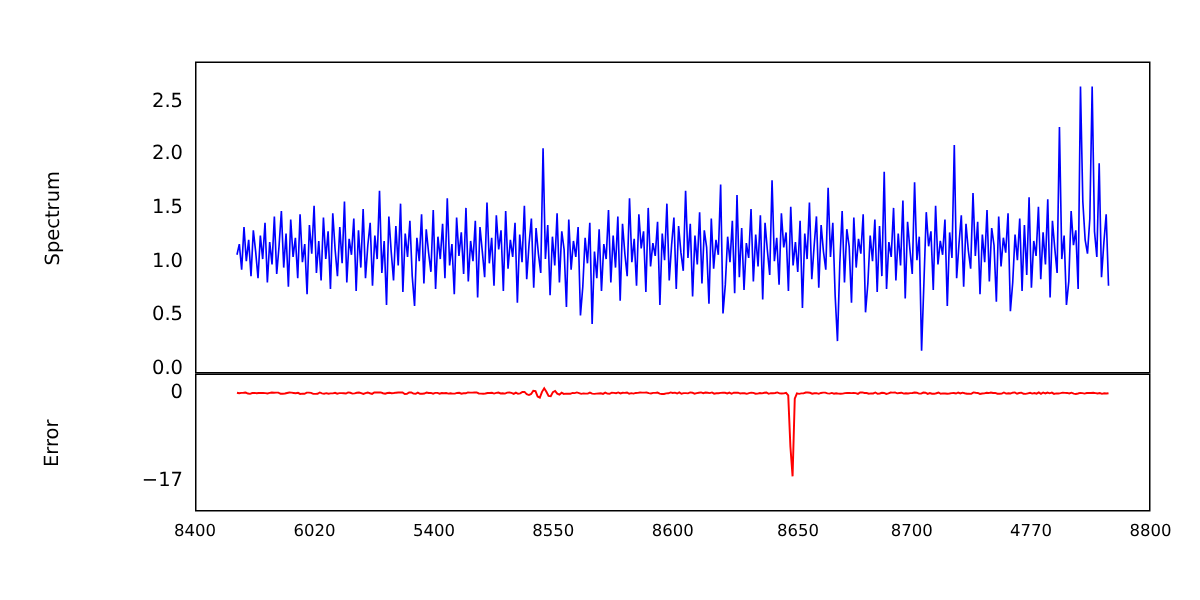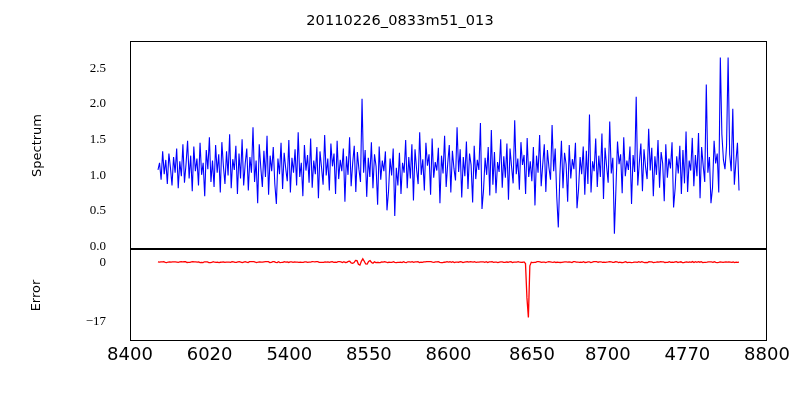--- a/index.html
+++ b/index.html
@@ -62,32 +62,31 @@
     position: absolute;
     right: 0;
     width: 60px;
     text-align: right;
     font-size: 13px;
     line-height: 13px;
     color: #000000;
   }
   .ytick-wrap {
     position: absolute;
-    left: 44px;
+    left: 60px;
     width: 62px;
     height: 13px;
-    font-family: Liberation Serif, serif;
   }
   .xlabel-tick {
     position: absolute;
     top: 347px;
     width: 70px;
     margin-left: -35px;
     text-align: center;
-    font-size: 18px;
+    font-size: 11px;
     line-height: 14px;
     color: #000000;
   }
   
   #xaxis-title {
     position: absolute;
     left: 130px;
     top: 369px;
     width: 637px;
     text-align: center;
@@ -112,21 +111,20 @@
     left: -5px;
     top: 288px;
     width: 80px;
   }
 </style>
 </head>
 <body>
 
 <div id="figure">
 
-  <div id="chart-title">20110226_0833m51_013</div>
 
   <div class="panel" id="panel-spectrum">
     <svg id="svg-spectrum" viewBox="0 0 637 208" preserveAspectRatio="none">
       <polyline id="spectrum-line" fill="none" stroke="#0000ff" stroke-width="1.1" points="27.07,129.10 28.64,121.93 30.20,139.14 31.76,110.46 33.32,133.41 34.89,119.06 36.45,143.45 38.01,112.61 39.57,126.95 41.14,144.88 42.70,116.19 44.26,131.97 45.82,107.59 47.39,147.75 48.95,120.50 50.51,135.56 52.07,103.28 53.64,142.01 55.20,123.37 56.76,99.70 58.32,137.71 59.89,114.76 61.45,150.62 63.01,105.43 64.58,130.54 66.14,117.63 67.70,144.88 69.26,101.85 70.83,134.12 72.39,121.93 73.95,155.64 75.51,109.02 77.08,128.39 78.64,96.11 80.20,141.30 81.76,119.78 83.33,146.32 84.89,104.00 86.45,131.97 88.01,113.32 89.58,152.06 91.14,101.13 92.70,125.52 94.26,143.45 95.83,110.46 97.39,134.84 98.95,93.24 100.52,147.75 102.08,118.34 103.64,129.10 105.20,104.72 106.77,153.49 108.33,112.61 109.89,137.71 111.45,98.26 113.02,144.88 114.58,122.65 116.14,107.59 117.70,149.90 119.27,116.19 120.83,131.97 122.39,86.07 123.95,141.30 125.52,119.78 127.08,162.81 128.64,103.28 130.21,126.95 131.77,146.32 133.33,109.74 134.89,136.28 136.46,94.68 138.02,154.21 139.58,114.76 141.14,130.54 142.71,106.15 144.27,143.45 145.83,163.53 147.39,117.63 148.96,133.41 150.52,101.85 152.08,148.47 153.64,111.89 155.21,127.67 156.77,140.58 158.33,98.98 159.89,152.06 161.46,116.91 163.02,131.97 164.58,108.30 166.15,144.88 167.71,91.09 169.27,136.28 170.83,121.93 172.40,155.64 173.96,104.00 175.52,129.82 177.08,114.04 178.65,142.01 180.21,97.54 181.77,147.03 183.33,119.78 184.90,133.41 186.46,106.15 188.02,157.79 189.58,110.46 191.15,126.95 192.71,144.17 194.27,93.96 195.83,134.84 197.40,117.63 198.96,149.90 200.52,102.57 202.09,125.52 203.65,112.61 205.21,153.49 206.77,99.70 208.34,138.43 209.90,119.06 211.46,130.54 213.02,107.59 214.59,161.38 216.15,115.48 217.71,134.12 219.27,96.11 220.84,145.60 222.40,121.93 223.96,104.72 225.52,151.34 227.09,111.17 228.65,128.39 230.21,141.30 231.77,57.38 233.34,131.97 234.90,109.02 236.46,156.36 238.03,116.91 239.59,136.28 241.15,101.13 242.71,147.75 244.28,113.32 245.84,125.52 247.40,164.25 248.96,105.43 250.53,139.14 252.09,119.78 253.65,130.54 255.21,110.46 256.78,169.99 258.34,150.62 259.90,117.63 261.46,134.84 263.03,107.59 264.59,175.72 266.15,126.95 267.72,144.88 269.28,111.89 270.84,153.49 272.40,121.93 273.97,131.97 275.53,98.98 277.09,147.75 278.65,116.19 280.22,137.71 281.78,103.28 283.34,159.94 284.90,108.30 286.47,128.39 288.03,143.45 289.59,91.09 291.15,134.12 292.72,118.34 294.28,149.90 295.84,101.85 297.40,124.80 298.97,113.32 300.53,154.21 302.09,97.54 303.66,136.99 305.22,121.21 306.78,129.82 308.34,106.87 309.91,162.81 311.47,114.76 313.03,132.69 314.59,94.68 316.16,146.32 317.72,122.65 319.28,104.00 320.84,152.06 322.41,109.74 323.97,127.67 325.53,139.86 327.09,86.07 328.66,131.26 330.22,108.30 331.78,157.08 333.34,116.19 334.91,135.56 336.47,100.41 338.03,148.47 339.60,112.61 341.16,124.08 342.72,162.10 344.28,104.72 345.85,138.43 347.41,119.06 348.97,129.10 350.53,81.77 352.10,168.55 353.66,149.19 355.22,116.91 356.78,134.12 358.35,106.15 359.91,154.92 361.47,88.94 363.03,144.17 364.60,111.17 366.16,152.77 367.72,121.21 369.28,131.26 370.85,98.26 372.41,147.03 373.97,115.48 375.54,136.99 377.10,102.57 378.66,159.23 380.22,107.59 381.79,126.23 383.35,142.73 384.91,78.90 386.47,133.41 388.04,117.63 389.60,149.19 391.16,101.13 392.72,124.08 394.29,114.04 395.85,153.49 397.41,96.83 398.97,136.28 400.54,120.50 402.10,140.58 403.66,106.15 405.23,164.97 406.79,114.76 408.35,131.97 409.91,93.96 411.48,145.60 413.04,123.37 414.60,103.28 416.16,151.34 417.73,109.02 419.29,126.95 420.85,139.14 422.41,83.92 423.98,130.54 425.54,107.59 427.10,156.36 428.66,187.20 430.23,134.84 431.79,99.70 433.35,147.75 434.91,111.89 436.48,123.37 438.04,161.38 439.60,104.00 441.17,137.71 442.73,118.34 444.29,128.39 445.85,101.85 447.42,167.83 448.98,148.47 450.54,116.19 452.10,133.41 453.67,105.43 455.23,154.21 456.79,109.74 458.35,143.45 459.92,73.16 461.48,152.06 463.04,120.50 464.60,130.54 466.17,97.54 467.73,146.32 469.29,114.76 470.85,136.28 472.42,92.52 473.98,158.51 475.54,106.87 477.11,125.52 478.67,142.01 480.23,80.33 481.79,132.69 483.36,116.91 484.92,193.66 486.48,147.75 488.04,100.41 489.61,123.37 491.17,113.32 492.73,152.77 494.29,96.11 495.86,135.56 497.42,119.78 498.98,129.10 500.54,105.43 502.11,163.53 503.67,114.04 505.23,131.26 506.79,55.23 508.36,144.88 509.92,121.93 511.48,102.57 513.05,150.62 514.61,108.30 516.17,126.23 517.73,138.43 519.30,87.50 520.86,129.82 522.42,106.87 523.98,155.64 525.55,115.48 527.11,134.12 528.67,98.98 530.23,147.03 531.80,111.17 533.36,122.65 534.92,160.66 536.48,103.28 538.05,136.99 539.61,117.63 541.17,127.67 542.74,101.13 544.30,167.12 545.86,147.75 547.42,115.48 548.99,132.69 550.55,104.72 552.11,153.49 553.67,109.02 555.24,142.73 556.80,90.37 558.36,151.34 559.92,119.78 561.49,129.82 563.05,96.83 564.61,145.60 566.17,114.04 567.74,135.56 569.30,91.81 570.86,157.79 572.42,106.15 573.99,124.80 575.55,141.30 577.11,43.03 578.68,131.97 580.24,116.19 581.80,162.81 583.36,147.03 584.93,99.70 586.49,122.65 588.05,112.61 589.61,152.06 591.18,15.78 592.74,93.24 594.30,119.06 595.86,128.39 597.43,104.72 598.99,15.78 600.55,113.32 602.11,130.54 603.68,67.42 605.24,144.17 606.80,121.21 608.36,101.85 609.93,149.90"></polyline>
     </svg>
   </div>
 
   <div class="ytick" style="top:245.5px"></div>
   <div class="ytick-wrap" style="top:239px">
     <span class="ylabel-tick">0.0</span>

